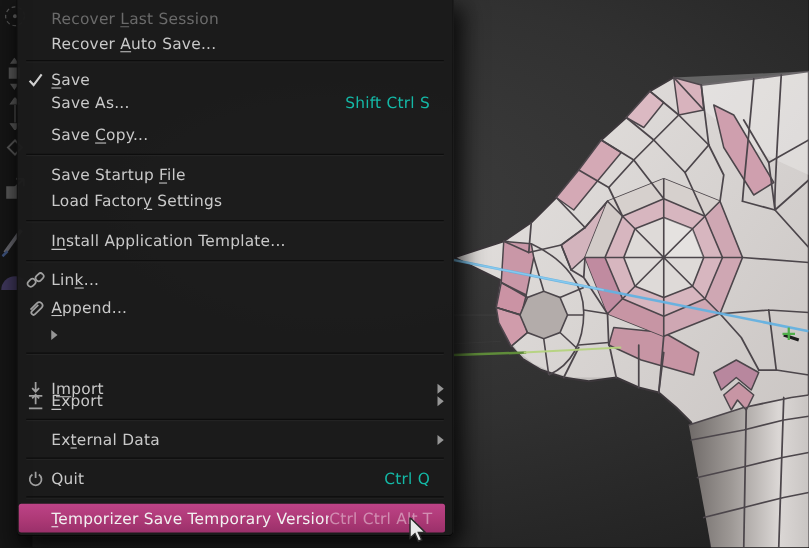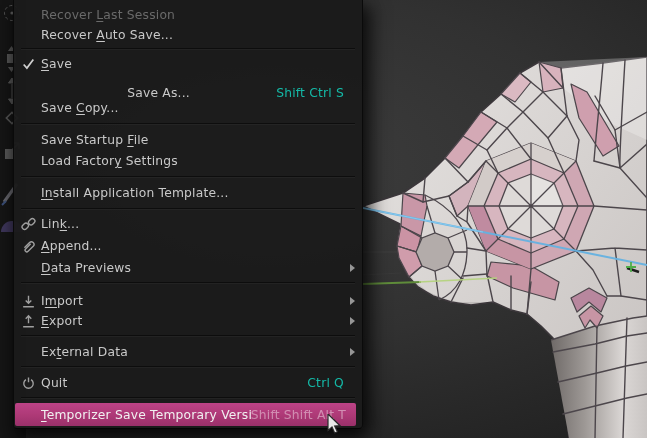--- a/index.html
+++ b/index.html
@@ -192,21 +192,21 @@
         </div>
         <div class="menu-sep" style="top: 48px;"></div>
         <div class="menu-item" style="top: 53px;">
           <span class="mi-icon">
             <svg viewBox="0 0 14 14">
               <path d="M2.5,7.5 L5.5,10.8 L11.5,2.8" fill="none" stroke="#cfcfcf" stroke-width="1.6"></path>
             </svg>
           </span>
           <span class="mi-label"><u>S</u>ave</span>
         </div>
-        <div class="menu-item" style="top: 82px; text-align: center;">
+        <div class="menu-item" style="top: 71px;">
           <span class="mi-label">Save As...</span>
           <span class="mi-shortcut">Shift Ctrl S</span>
         </div>
         <div class="menu-item" style="top: 97px;">
           <span class="mi-label">Save <u>C</u>opy...</span>
         </div>
         <div class="menu-sep" style="top: 123px;"></div>
         <div class="menu-item" style="top: 129px;">
           <span class="mi-label">Save Startup <u>F</u>ile</span>
         </div>
@@ -229,25 +229,24 @@
         </div>
         <div class="menu-item" style="top: 235px;">
           <span class="mi-icon">
             <svg viewBox="0 0 14 14" fill="none" stroke="#9f9f9f" stroke-width="1.3">
               <path d="M3.2,8.6 L8,3.8 a2.4,2.4 0 0 1 3.4,3.4 L6.6,12 a1.6,1.6 0 0 1 -2.3,-2.3 L9,5"></path>
             </svg>
           </span>
           <span class="mi-label"><u>A</u>ppend...</span>
         </div>
         <div class="menu-item" style="top: 257px;">
-          <span class="mi-label"><u>D</u>ata Previews</span>
           <span class="mi-arrow"></span>
         </div>
         <div class="menu-sep" style="top: 282px;"></div>
-        <div class="menu-item" style="top: 290px; gap: 37px;">
+        <div class="menu-item" style="top: 300px; gap: 37px;">
           <span class="mi-icon">
             <svg viewBox="0 0 14 14" fill="none" stroke="#9f9f9f" stroke-width="1.3">
               <path d="M2,12.4 H12"></path>
               <path d="M7,2 V9 M4.4,6.6 L7,9.2 L9.6,6.6"></path>
             </svg>
           </span>
           <span class="mi-label">I<u>m</u>port</span>
           <span class="mi-arrow"></span>
         </div>
         <div class="menu-item" style="top: 310px;">
@@ -272,21 +271,21 @@
               <path d="M4.6,3.8 a4.4,4.4 0 1 0 4.8,0"></path>
               <path d="M7,1.8 V6.4"></path>
             </svg>
           </span>
           <span class="mi-label">Quit</span>
           <span class="mi-shortcut">Ctrl Q</span>
         </div>
         <div class="menu-sep" style="top: 397px;"></div>
         <div class="menu-item highlighted" style="top: 403px;">
           <span class="mi-label"><u>T</u>emporizer Save Temporary Versions</span>
-          <span class="mi-shortcut">Shift Shift Alt T</span>
+          <span class="mi-shortcut">Ctrl Ctrl Alt T</span>
         </div>
       </div>
   </div>
 
   <svg class="cursor" viewBox="0 0 14 21">
     <path d="M1,0 L1,16.5 L5,13 L7.7,19 L10.4,17.8 L7.7,12 L13,11.7 Z" fill="#e9e9e9" stroke="#2a2a2a" stroke-width="1.2"></path>
   </svg>
 
 </div>
 

